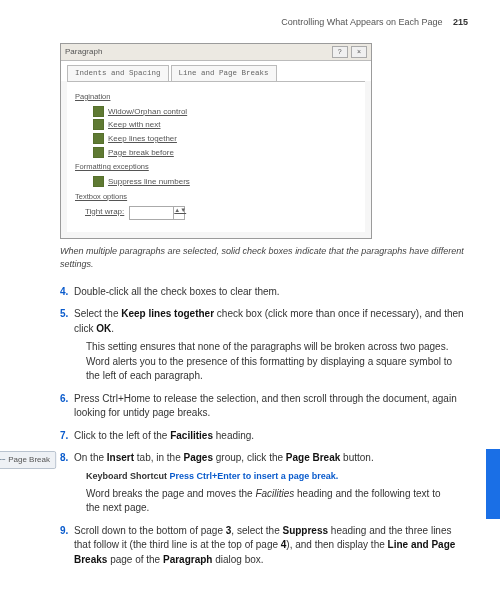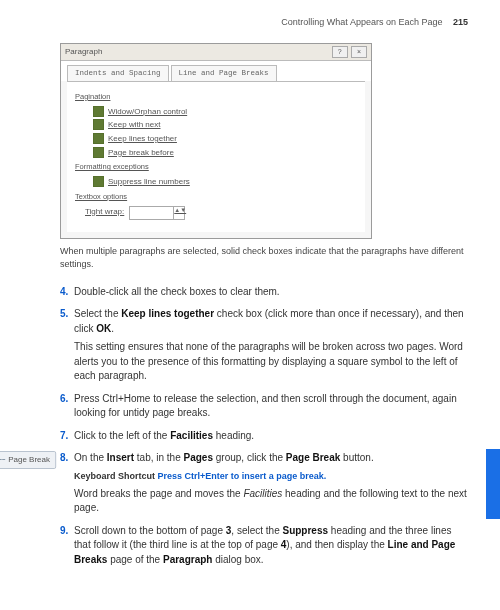--- a/index.html
+++ b/index.html
@@ -115,20 +115,21 @@
   .spinner .arrows {
     border-left: 1px solid #aaa;
     width: 10px;
     font-size: 6px;
     line-height: 6px;
     text-align: center;
     color: #666;
   }
 
   .caption {
+    font-style: italic;
     color: #444;
     font-size: 9px;
     margin: 6px 0 14px 0;
   }
 
   
   ol.steps {
     margin: 0;
     padding: 0;
     list-style: none;
@@ -142,21 +143,21 @@
   }
   ol.steps > li::before {
     content: counter(step) ".";
     position: absolute;
     left: 0;
     top: 0;
     color: #0a5bcc;
     font-weight: 700;
     font-size: 10px;
   }
-  .steps p { margin: 4px 0; }
+  .steps p { margin: 4px 12px; }
   .kbshort {
     color: #0a5bcc;
     font-weight: 700;
     font-size: 9px;
   }
   .kbshort .lead {
     color: #333;
   }
   b { font-weight: 700; color: #111; }
   i { font-style: italic; }

